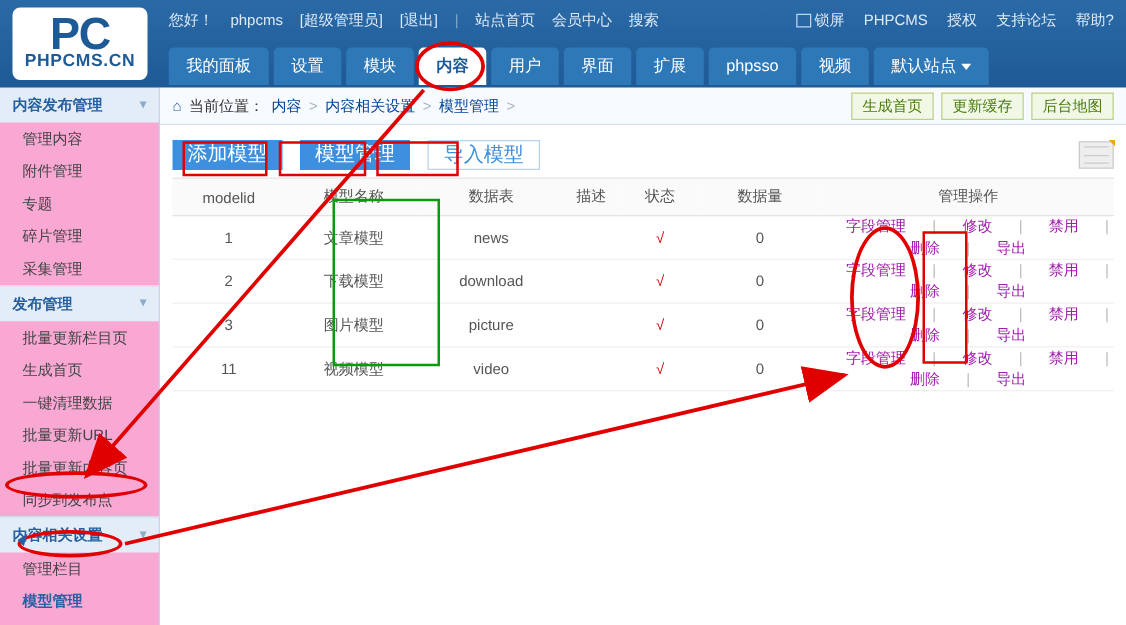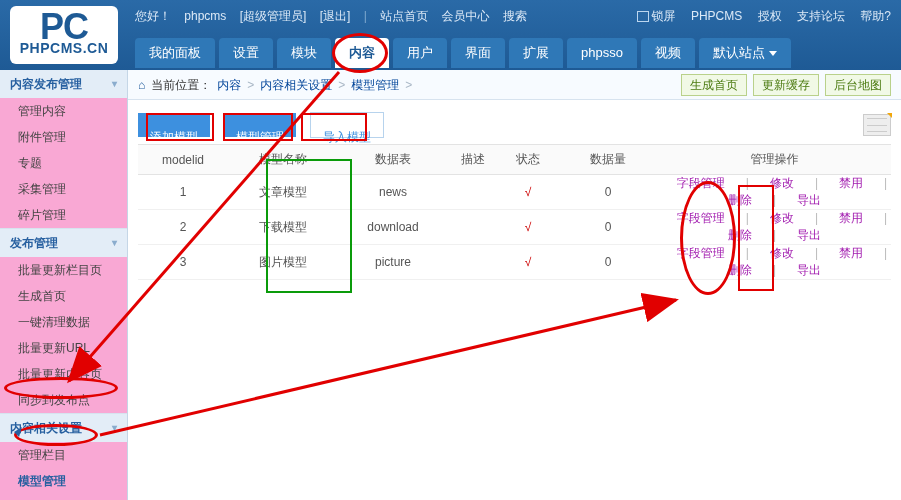--- a/index.html
+++ b/index.html
@@ -29,21 +29,21 @@
   .sitem{display:block;height:26px;line-height:26px;padding-left:18px;color:#444;cursor:pointer}
   .sitem.curr{color:#2760a0;font-weight:bold}
   
   .main{flex:1;display:flex;flex-direction:column;min-width:0}
   .crumb{height:30px;line-height:30px;border-bottom:1px solid #d7e3ef;padding:0 10px;display:flex;align-items:center;gap:6px;background:#f7fbff}
   .crumb .home{color:#2760a0}
   .crumb .sep{color:#a9b7c6}
   .crumb .btns{margin-left:auto;display:flex;gap:6px}
   .btnlite{display:inline-block;height:22px;line-height:20px;padding:0 8px;border:1px solid #b9d18b;background:#f1f9e6;color:#4a7a0f;font-size:12px;cursor:pointer}
   .toolbar{padding:12px 10px 6px;display:flex;gap:14px;align-items:center;position:relative}
-  .btn{height:24px;line-height:24px;padding:12px 12px;font-size:12px;color:#fff;background:#3d90df;border:none;cursor:pointer}
+  .btn{height:24px;line-height:24px;padding:0 12px;font-size:16px;color:#fff;background:#3d90df;border:none;cursor:pointer}
   .btn.plain{background:#fff;color:#3d90df;border:1px solid #b7d3ed}
   .gridicon{margin-left:auto;width:28px;height:22px;background:#eee;border:1px solid #ccc;position:relative}
   .gridicon:before{content:"";position:absolute;inset:3px;background:linear-gradient(#ccc,#ccc) 0 0/100% 1px no-repeat,linear-gradient(#ccc,#ccc) 0 50%/100% 1px no-repeat,linear-gradient(#ccc,#ccc) 0 100%/100% 1px no-repeat}
   .gridicon .arr{position:absolute;right:-2px;top:-2px;width:0;height:0;border-left:5px solid transparent;border-top:5px solid #f2a70b}
   
   .tbl{width:calc(100% - 20px);margin:0 10px;border-collapse:collapse}
   .tbl th{height:30px;font-weight:normal;color:#555;border-top:1px solid #e3e3e3;border-bottom:1px solid #e3e3e3;background:#fafafa;font-size:12px;text-align:center}
   .tbl td{height:28px;text-align:center;border-bottom:1px solid #f0f0f0;font-size:12px;color:#555}
   .tbl td.ok{color:#c00}
   .ops a{color:#a21caf;margin:0 18px}
@@ -99,22 +99,22 @@
 <div class="wrap">
   <div class="side" id="side">
       <div class="sgroup">
         <div class="shdr">
           <span>内容发布管理</span>
           <span class="chev">▾</span>
         </div>
         <a class="sitem">管理内容</a>
         <a class="sitem">附件管理</a>
         <a class="sitem">专题</a>
+        <a class="sitem">碎片管理</a>
         <a class="sitem">采集管理</a>
-        <a class="sitem">碎片管理</a>
       </div>
       <div class="sgroup">
         <div class="shdr">
           <span>发布管理</span>
           <span class="chev">▾</span>
         </div>
         <a class="sitem">批量更新栏目页</a>
         <a class="sitem">生成首页</a>
         <a class="sitem">一键清理数据</a>
         <a class="sitem">批量更新URL</a>
@@ -186,20 +186,29 @@
             <td>download</td>
             <td></td>
             <td class="ok">√</td>
             <td>0</td>
             <td class="ops"><a>字段管理</a><span class="pipe">|</span><a>修改</a><span class="pipe">|</span><a>禁用</a><span class="pipe">|</span><a>删除</a><span class="pipe">|</span><a>导出</a></td>
           </tr>
           <tr>
             <td>3</td>
             <td>图片模型</td>
             <td>picture</td>
+            <td></td>
+            <td class="ok">√</td>
+            <td>0</td>
+            <td class="ops"><a>字段管理</a><span class="pipe">|</span><a>修改</a><span class="pipe">|</span><a>禁用</a><span class="pipe">|</span><a>删除</a><span class="pipe">|</span><a>导出</a></td>
+          </tr>
+          <tr>
+            <td>11</td>
+            <td>视频模型</td>
+            <td>video</td>
             <td></td>
             <td class="ok">√</td>
             <td>0</td>
             <td class="ops"><a>字段管理</a><span class="pipe">|</span><a>修改</a><span class="pipe">|</span><a>禁用</a><span class="pipe">|</span><a>删除</a><span class="pipe">|</span><a>导出</a></td>
           </tr>
         </tbody>
     </table>
   </div>
 </div>
 

